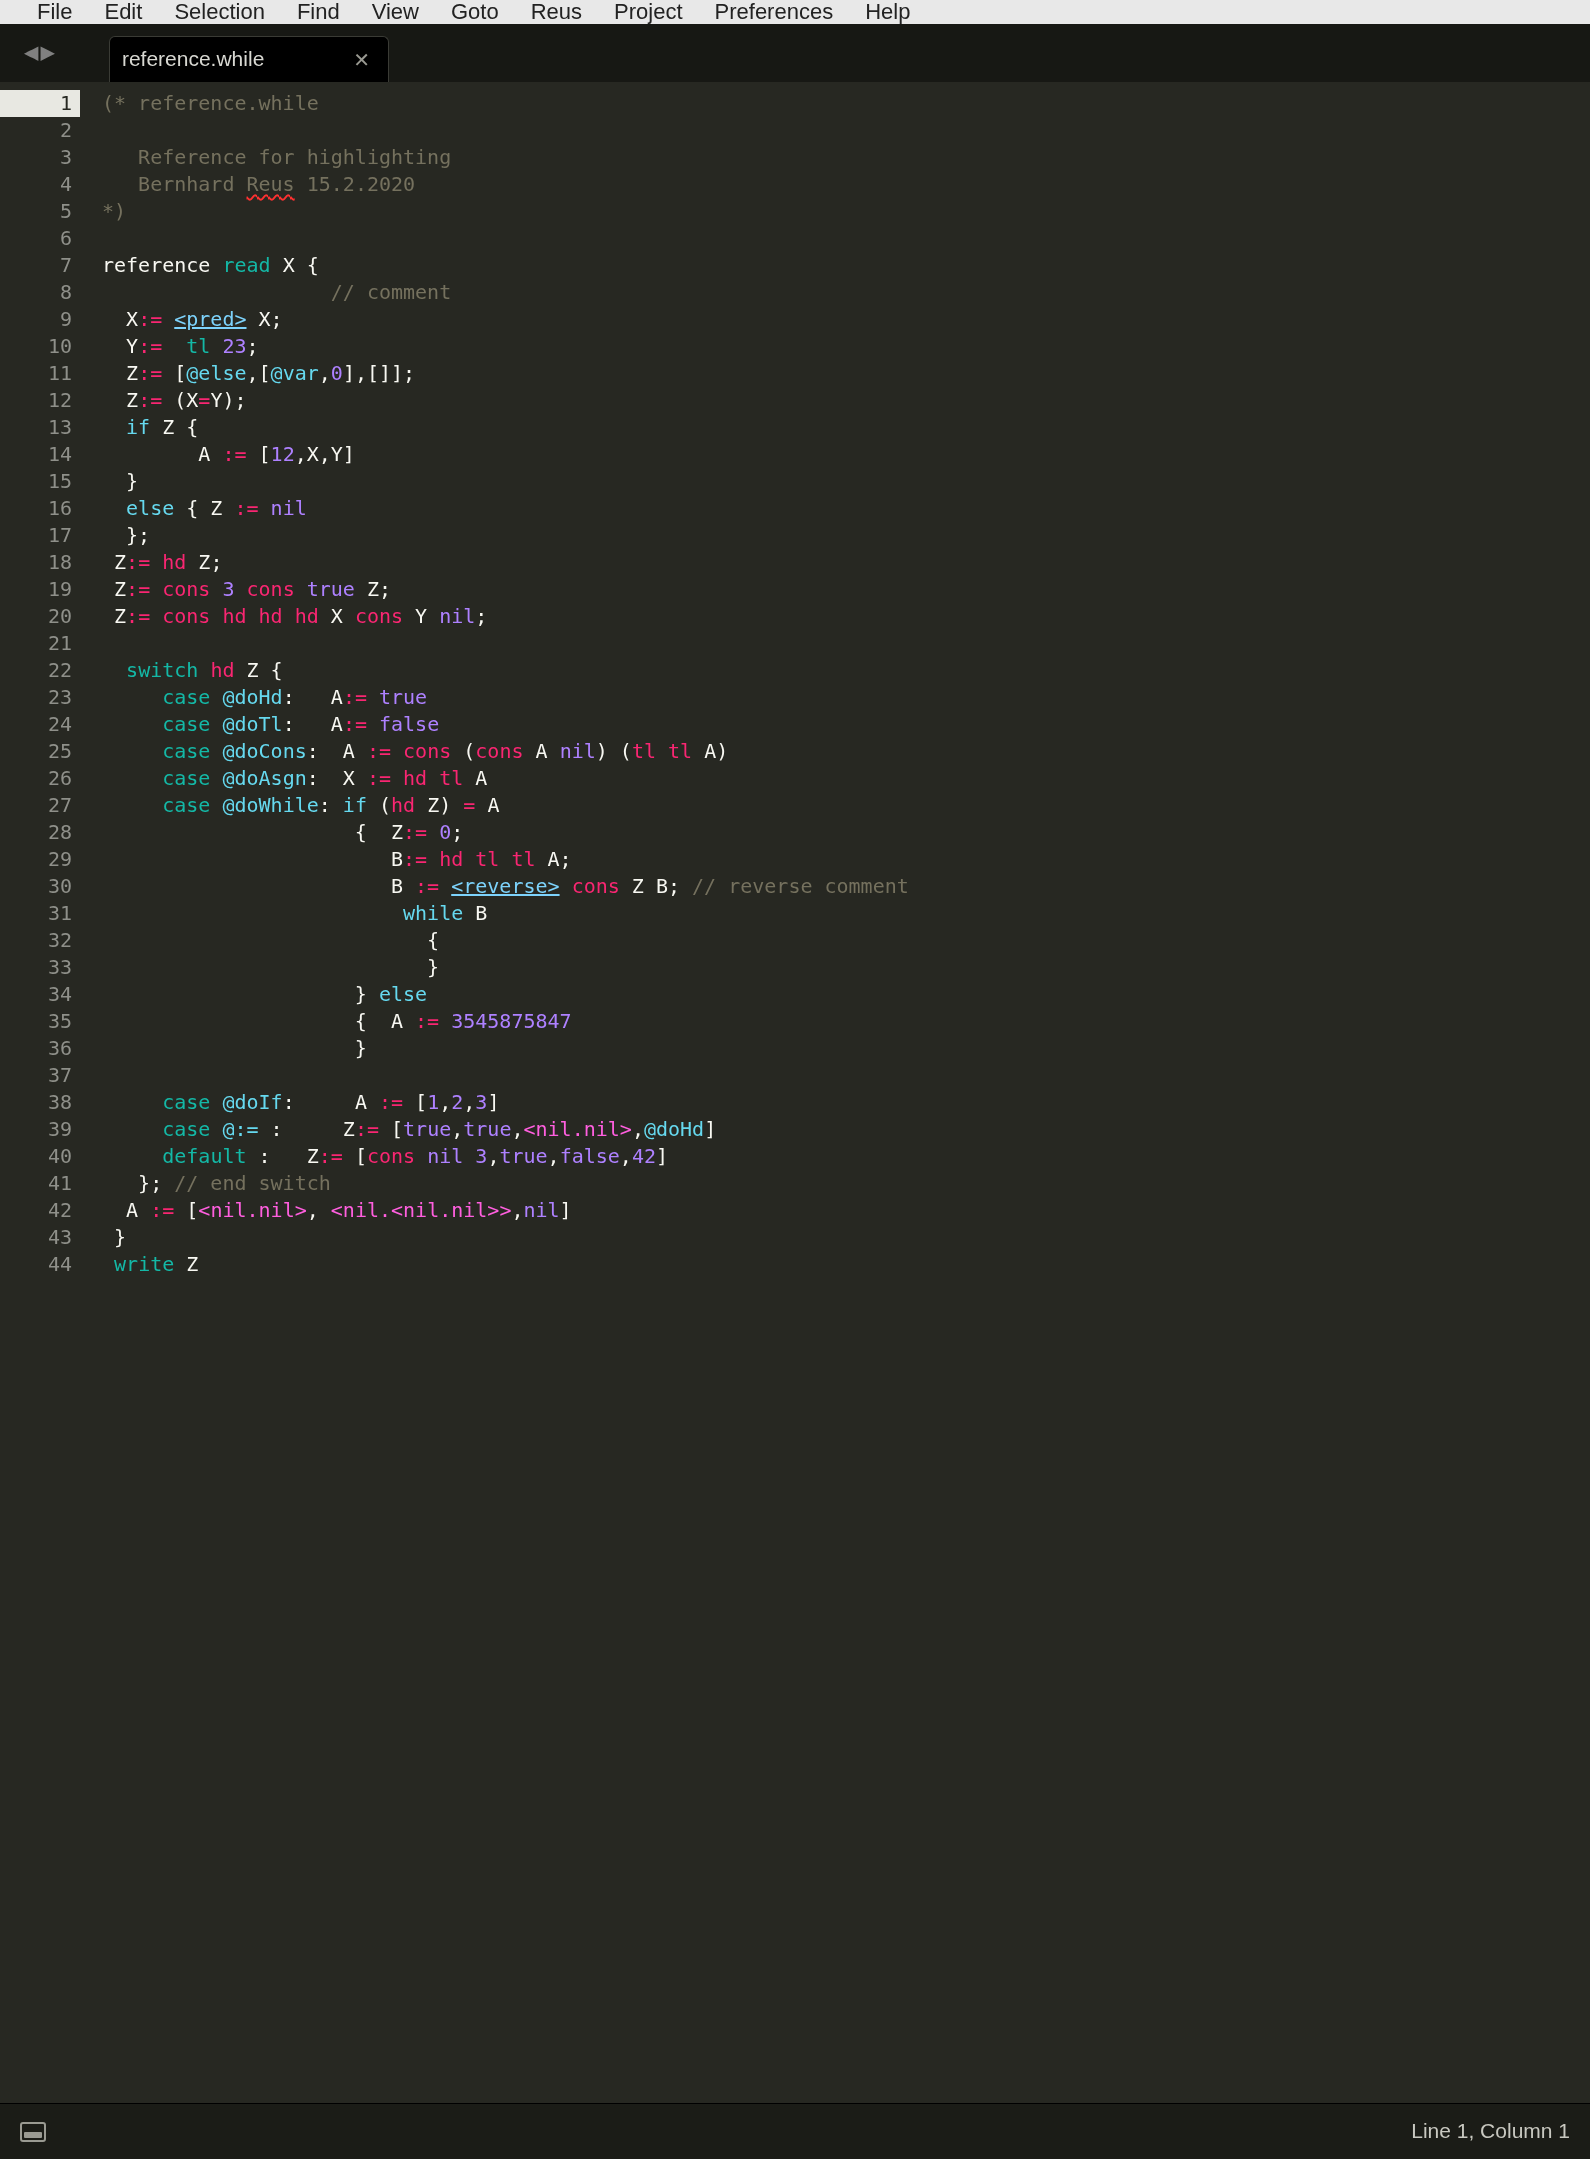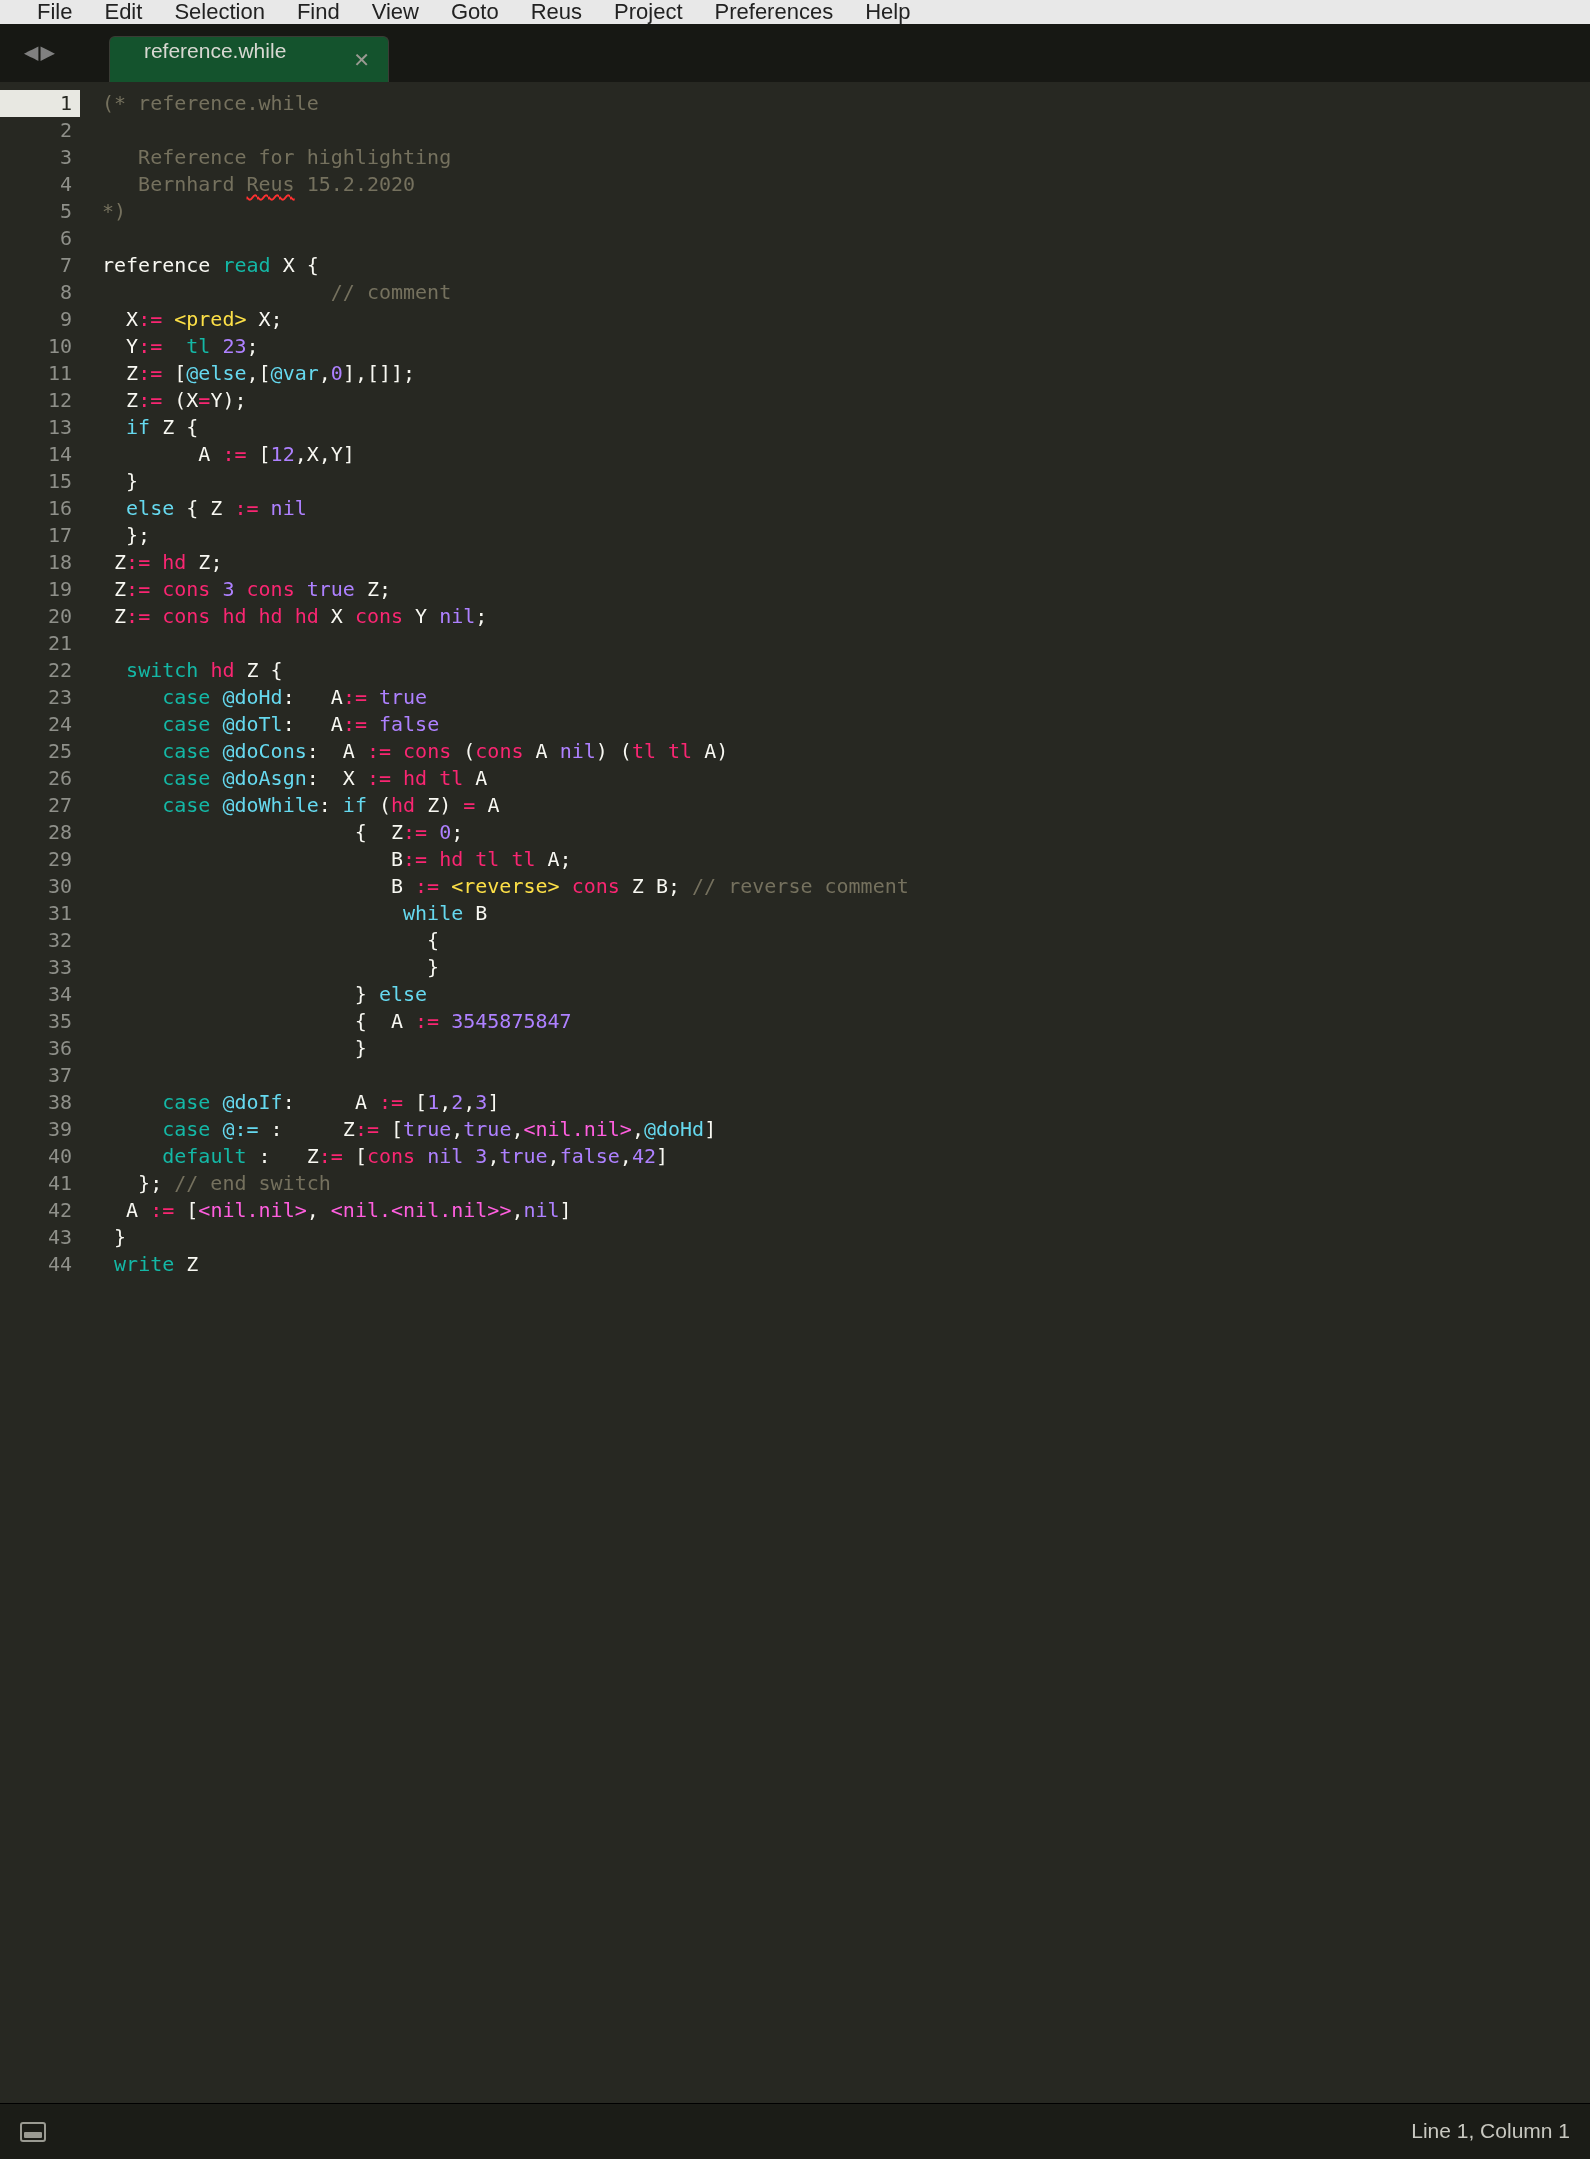--- a/index.html
+++ b/index.html
@@ -49,27 +49,27 @@
     display:flex;
     align-items:center;
     gap:2px;
     padding:0 14px 14px 20px;
     color:#808080;
     font-size:24px;
   }
   .nav-arrows span{ cursor:default; }
   .tab{
     position:relative;
-    background:#14532d;
+    background:#000000;
     border-top-left-radius:6px;
     border-top-right-radius:6px;
     height:46px;
     display:flex;
-    align-items:flex-start;
-    padding:0 52px 0 34px;
+    align-items:center;
+    padding:0 52px 0 12px;
     margin-left:40px;
     color:#d8d8d2;
     font-family:-apple-system,Segoe UI,Helvetica,Arial,sans-serif;
     font-size:21px;
     border:1px solid #3a3b35;
     border-bottom:none;
     min-width:280px;
   }
   .tab .close{
     position:absolute;
@@ -119,21 +119,21 @@
     white-space:pre;
     margin:0;
   }
 
   
   .c-cmt   { color:#75715e; }
   .c-fn    { color:#14b8a6; }
   .c-white { color:#f8f8f2; }
   .c-red   { color:#f92672; }
   .c-cyan  { color:#66d9ef; }
-  .c-yellow{ color:#fde047; }
+  .c-yellow{ color:#7dd3fc;text-decoration:underline; }
   .c-magenta{ color:#ff5fdf; }
   .c-purple{ color:#ae81ff; }
   .spell-err {
     text-decoration: wavy underline #ff3030;
     text-underline-offset:3px;
   }
 
   
   .statusbar{
     background:#1b1c17;

